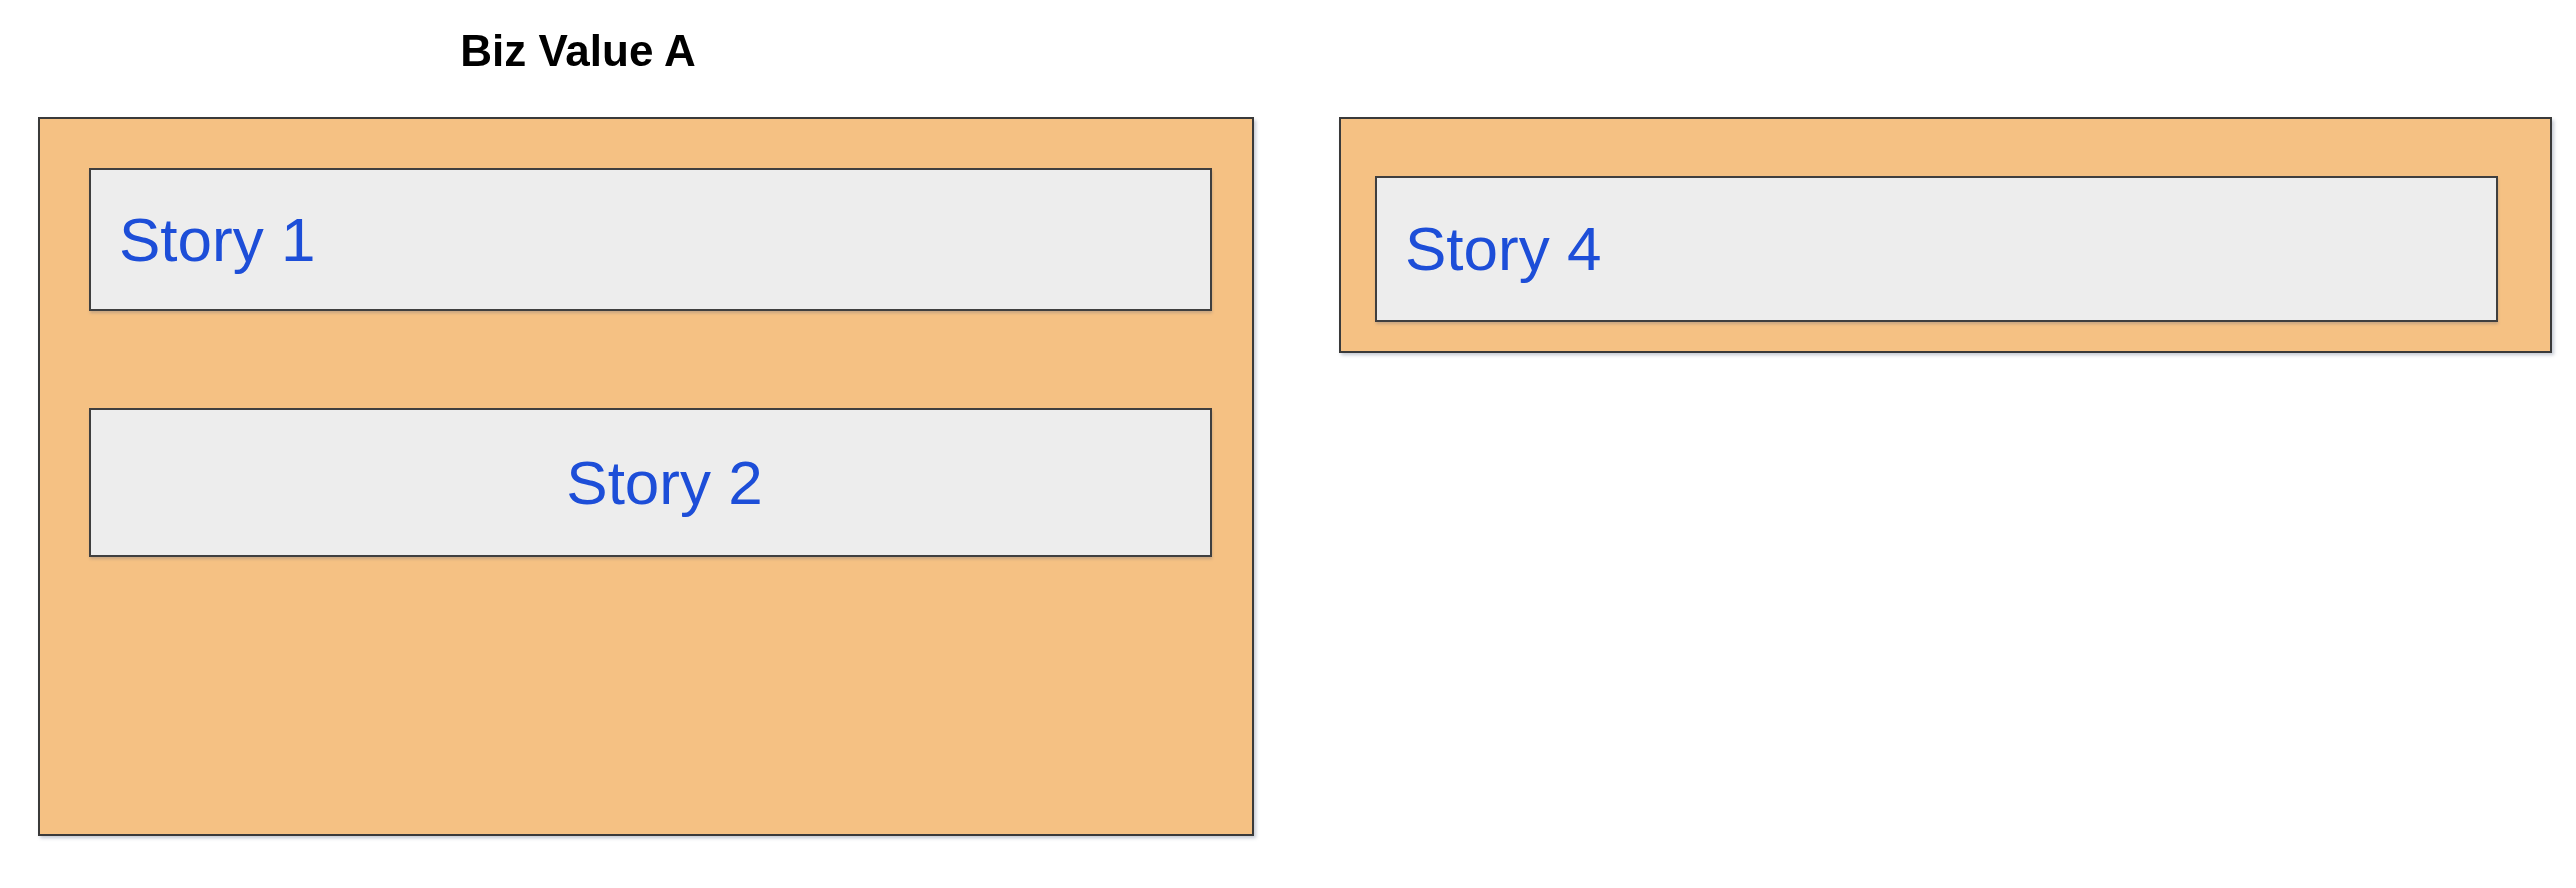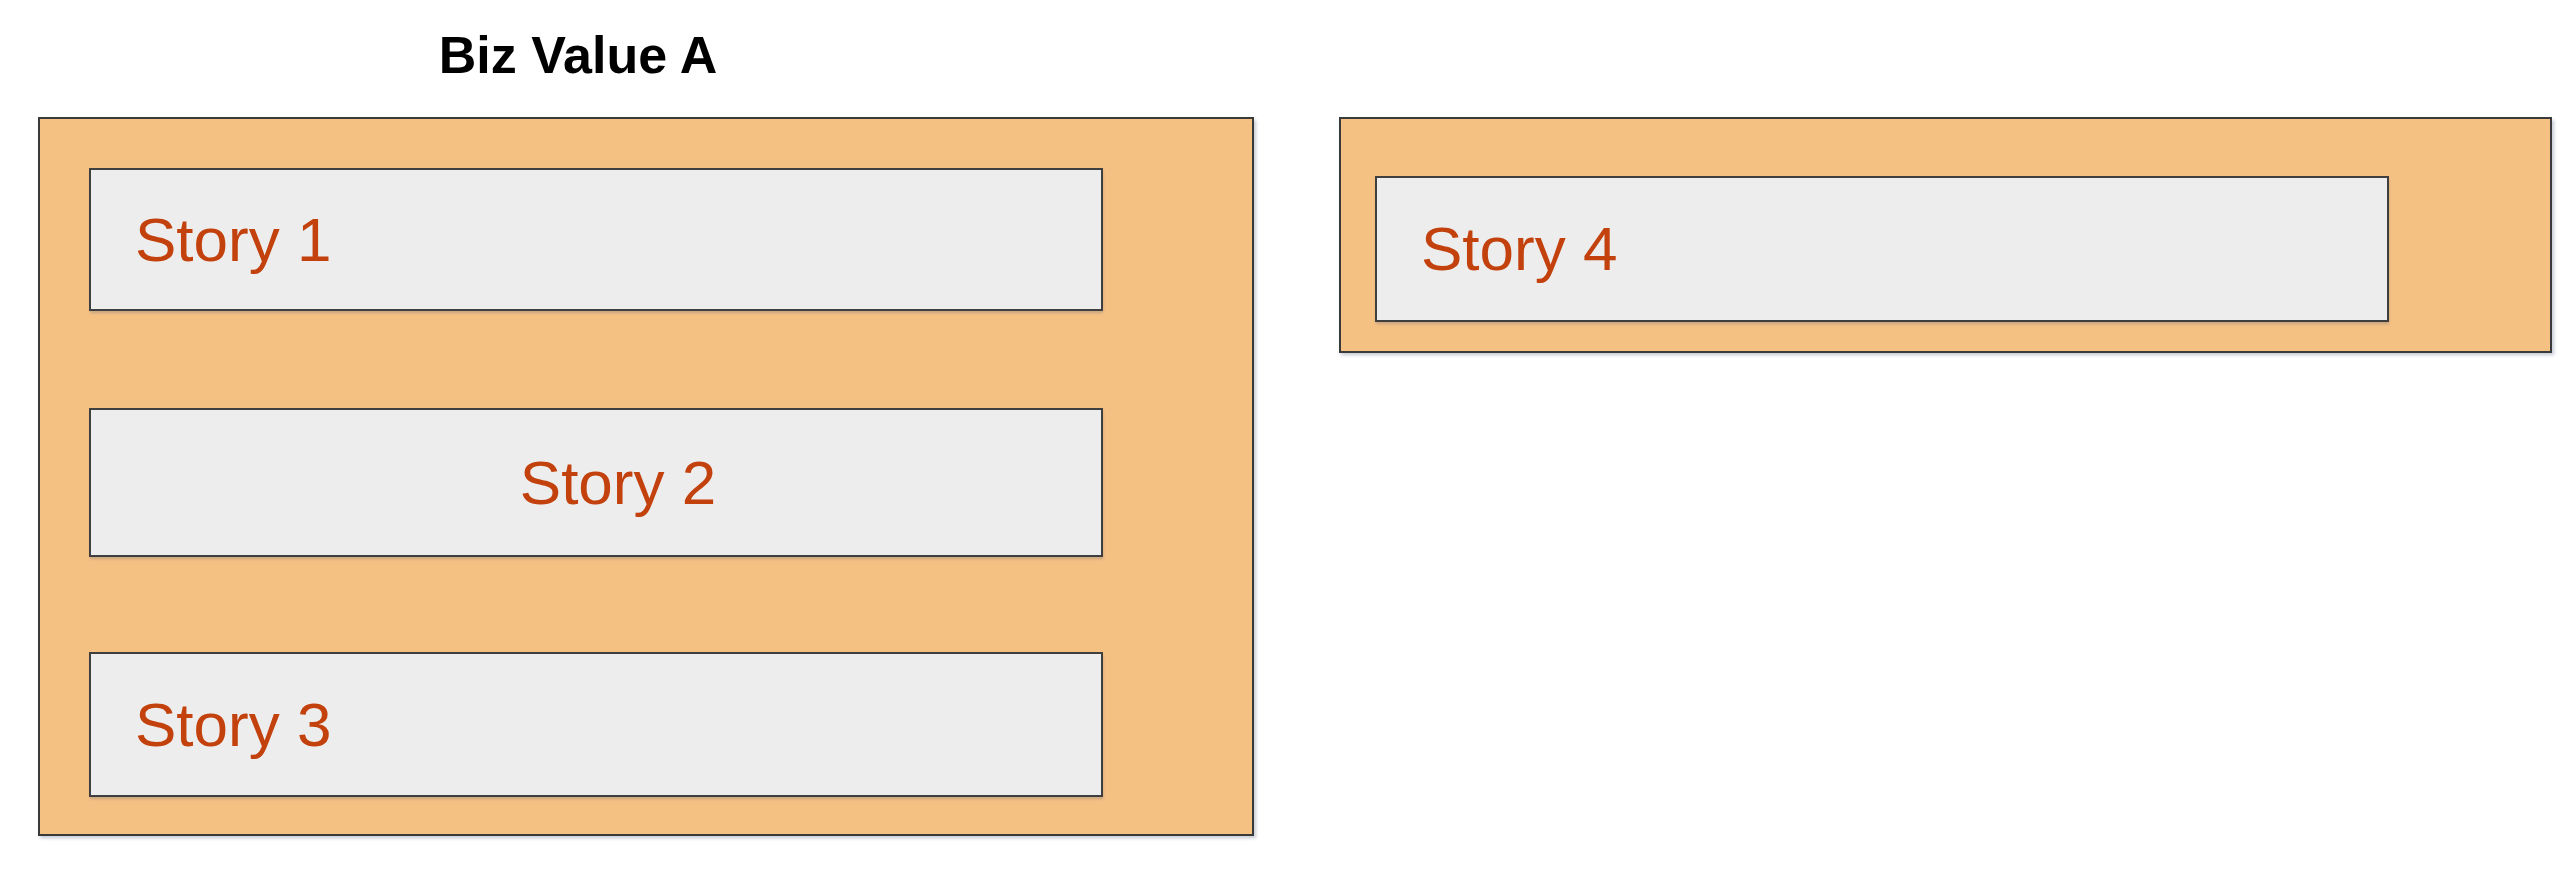--- a/index.html
+++ b/index.html
@@ -12,50 +12,49 @@
     position: relative;
     width: 2576px;
     height: 888px;
     background: #FFFFFF;
     overflow: hidden;
   }
   .group-title {
     position: absolute;
     top: 29px;
     transform: translateX(-50%);
-    font-size: 52px;
+    font-size: 44px;
     line-height: 1.0;
     font-weight: bold;
     color: #000000;
     white-space: nowrap;
   }
   .title-a { left: 578px; }
   .title-b { left: 1913px; }
   .group {
     position: absolute;
     background: #F5C183;
     border: 2px solid #3A3A3A;
     box-shadow: 2px 3.4px 3.4px rgba(100, 112, 140, 0.38);
     box-sizing: border-box;
   }
   .group-a { left: 38px;   top: 117px; width: 1216px; height: 719px; }
   .group-b { left: 1339px; top: 117px; width: 1213px; height: 236px;  }
   .story {
     position: absolute;
-    width: 1014px;
+    width: 1123px;
     background: #EDEDED;
     border: 2px solid #3F3F3F;
     box-shadow: 1.3px 2.7px 2.7px rgba(90, 100, 125, 0.30);
     box-sizing: border-box;
     display: flex;
     align-items: center;
     font-size: 62px;
     line-height: 1.0;
-    color: #c2410c;
-    padding-left: 16px;
+    color: #1d4ed8;
   }
   .story .story-text {
     padding-left: 28px;
     white-space: nowrap;
   }
   .story-1 { left: 49px; top: 49px;  height: 143px; }
   .story-2 { left: 49px; top: 289px; height: 149px; justify-content: center; }
   .story-3 { left: 49px; top: 533px; height: 145px; }
   .story-4 { left: 34px; top: 57px;  height: 146px; }
 </style>
@@ -67,23 +66,20 @@
   <div class="group-title title-a">Biz Value A</div>
 
 
   <div class="group group-a">
     <div class="story story-1">
       <span class="story-text">Story 1</span>
     </div>
     <div class="story story-2">
       <span class="story-text">Story 2</span>
     </div>
-    <div class="story story-3">
-      <span class="story-text">Story 3</span>
-    </div>
   </div>
 
   <div class="group group-b">
     <div class="story story-4">
       <span class="story-text">Story 4</span>
     </div>
   </div>
 
 </div>
 

